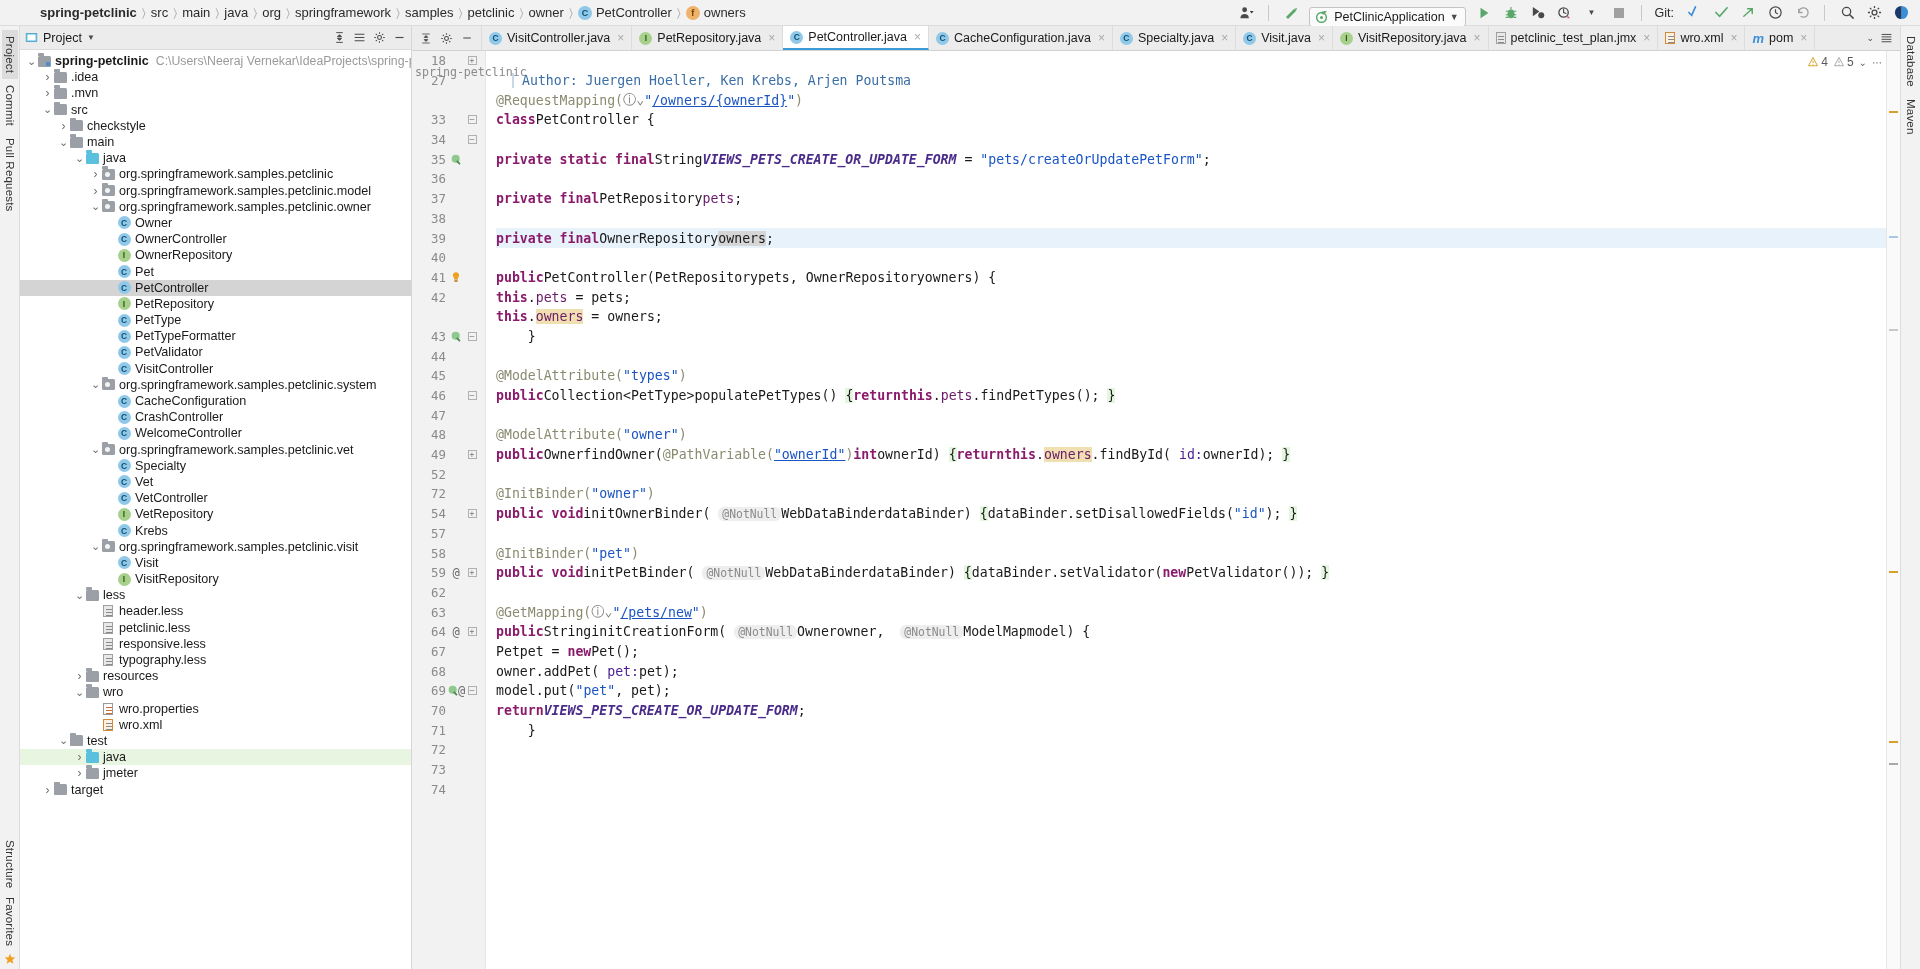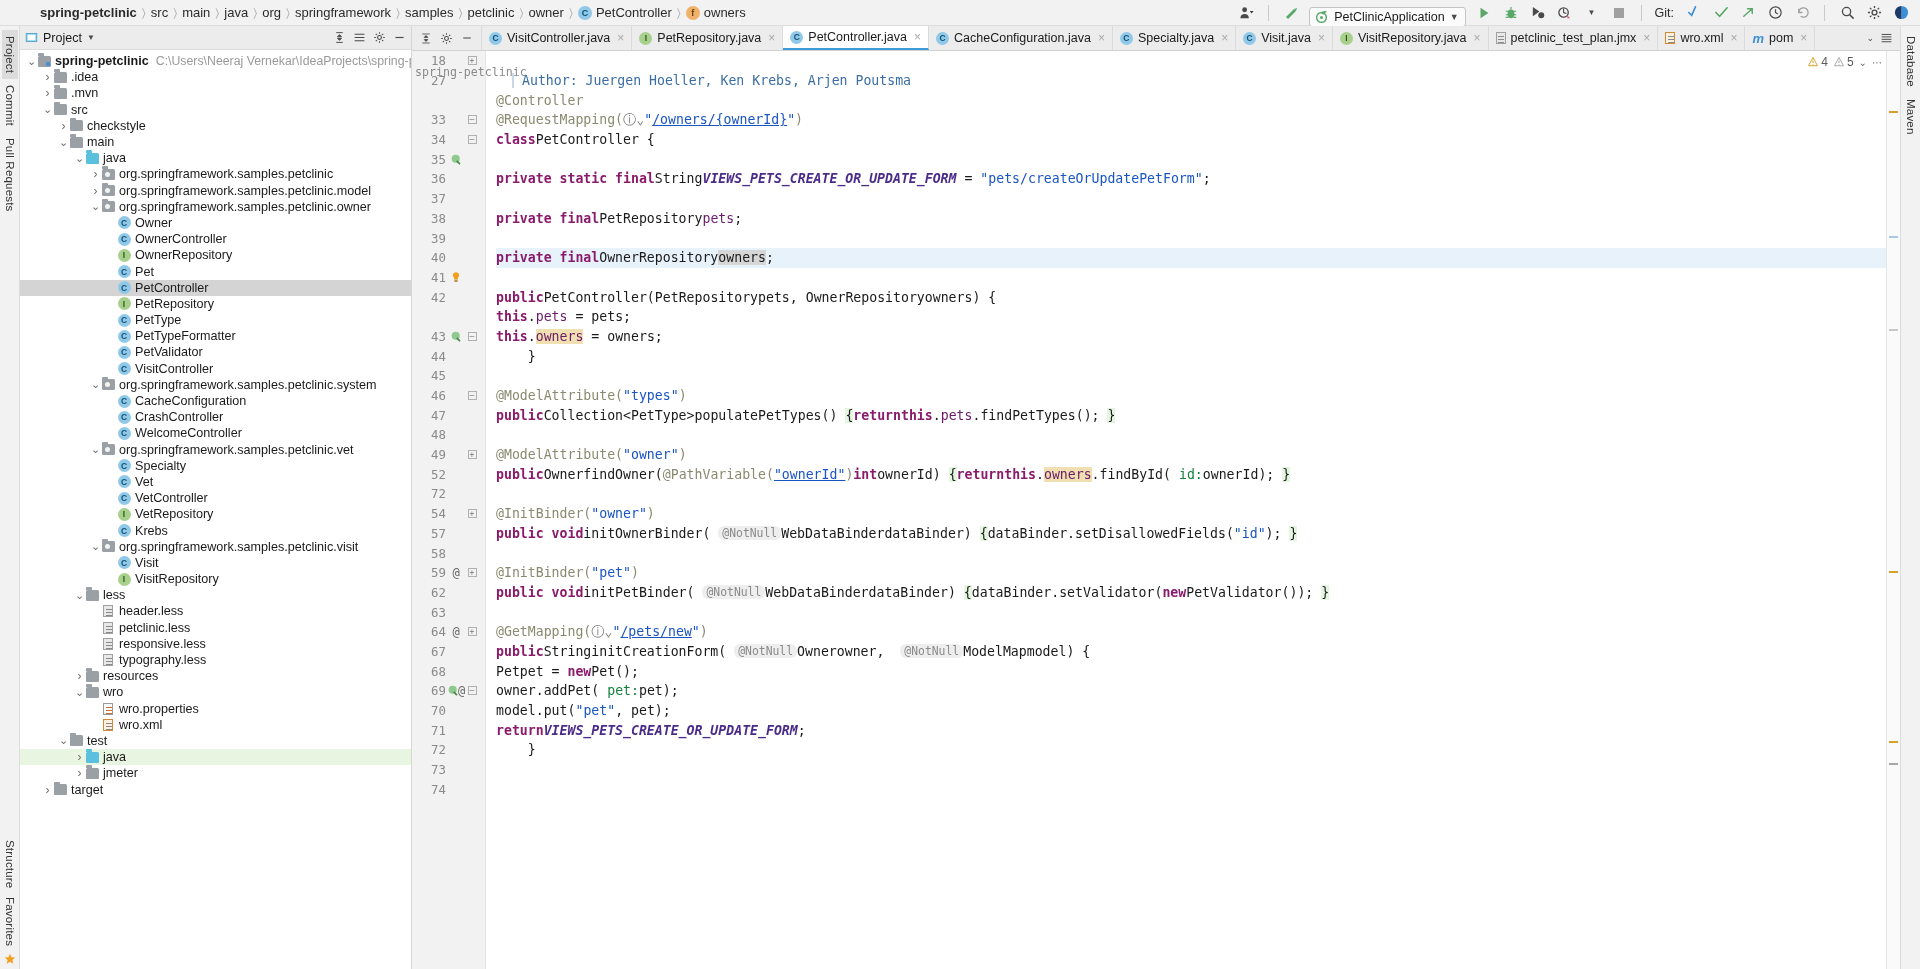--- a/index.html
+++ b/index.html
@@ -149,21 +149,21 @@
   }
   .cline { height: 19.7px; display: flex; align-items: center; white-space: pre; }
   .cline.hl { background: #e8f2fb; }
   .kw { color: #8a1a6b; font-weight: bold; }
   .str { color: #1a55c4; }
   .anno { color: #8a8a70; }
   .ident { color: #1a1a1a; }
   .field { color: #6a1a6a; }
   .static-f { color: #4a2b8a; font-style: italic; font-weight: bold; }
   .comment { color: #3a6ea5; }
-  .param-hint { color: #15803d; }
+  .param-hint { color: #4c1d95; }
   .brace-hl { background: #e4f6df; }
   .sel-ident { background: #d6d6d6; }
   .occ { background: #f0dfb0; }
   .url { color: #1a55c4; text-decoration: underline; }
   .contract-chip {
     background: #eaeaea; color: #7a7a7a; font-size: 11px; padding: 1px 6px;
     border-radius: 3px; font-family: "Liberation Sans", sans-serif;
   }
   .notnull-chip {
     background: #eeeeee; color: #8a8a8a; font-size: 11.4px; padding: 0 4px;
@@ -1059,21 +1059,20 @@
             <div class="gline">
               <span class="gnum">74</span>
               <span class="gmark"></span>
               <span class="fold"></span>
             </div>
             <div style="position: absolute; left: 0px; top: 14px; font-size: 11.6px; color: rgb(138, 138, 138); padding-left: 3px; white-space: nowrap;">spring-petclinic</div>
           </div>
         <div class="code" id="code">
             <div class="cline">&nbsp;</div>
             <div class="cline"><span class="author-bar comment" style="margin-left:16px;">Author: Juergen Hoeller, Ken Krebs, Arjen Poutsma</span></div>
-            <div class="cline"><span class="anno">@Controller</span></div>
             <div class="cline"><span class="anno">@RequestMapping(</span><span style="color:#7a7a7a;">ⓘ⌄</span><span class="str">"</span><span class="url">/owners/{ownerId}</span><span class="str">"</span><span class="anno">)</span></div>
             <div class="cline"><span class="kw">class</span> <span class="ident">PetController</span> {</div>
             <div class="cline">&nbsp;</div>
             <div class="cline">    <span class="kw">private static final</span> <span class="ident">String</span> <span class="static-f">VIEWS_PETS_CREATE_OR_UPDATE_FORM</span> = <span class="str">"pets/createOrUpdatePetForm"</span>;</div>
             <div class="cline">&nbsp;</div>
             <div class="cline">    <span class="kw">private final</span> <span class="ident">PetRepository</span> <span class="field">pets</span>;</div>
             <div class="cline">&nbsp;</div>
             <div class="cline hl">    <span class="kw">private final</span> <span class="ident">OwnerRepository</span> <span class="sel-ident">owners</span>;</div>
             <div class="cline">&nbsp;</div>
             <div class="cline">    <span class="kw">public</span> <span class="ident">PetController</span>(<span class="ident">PetRepository</span> <span class="ident">pets</span>, <span class="ident">OwnerRepository</span> <span class="ident">owners</span>) {</div>

